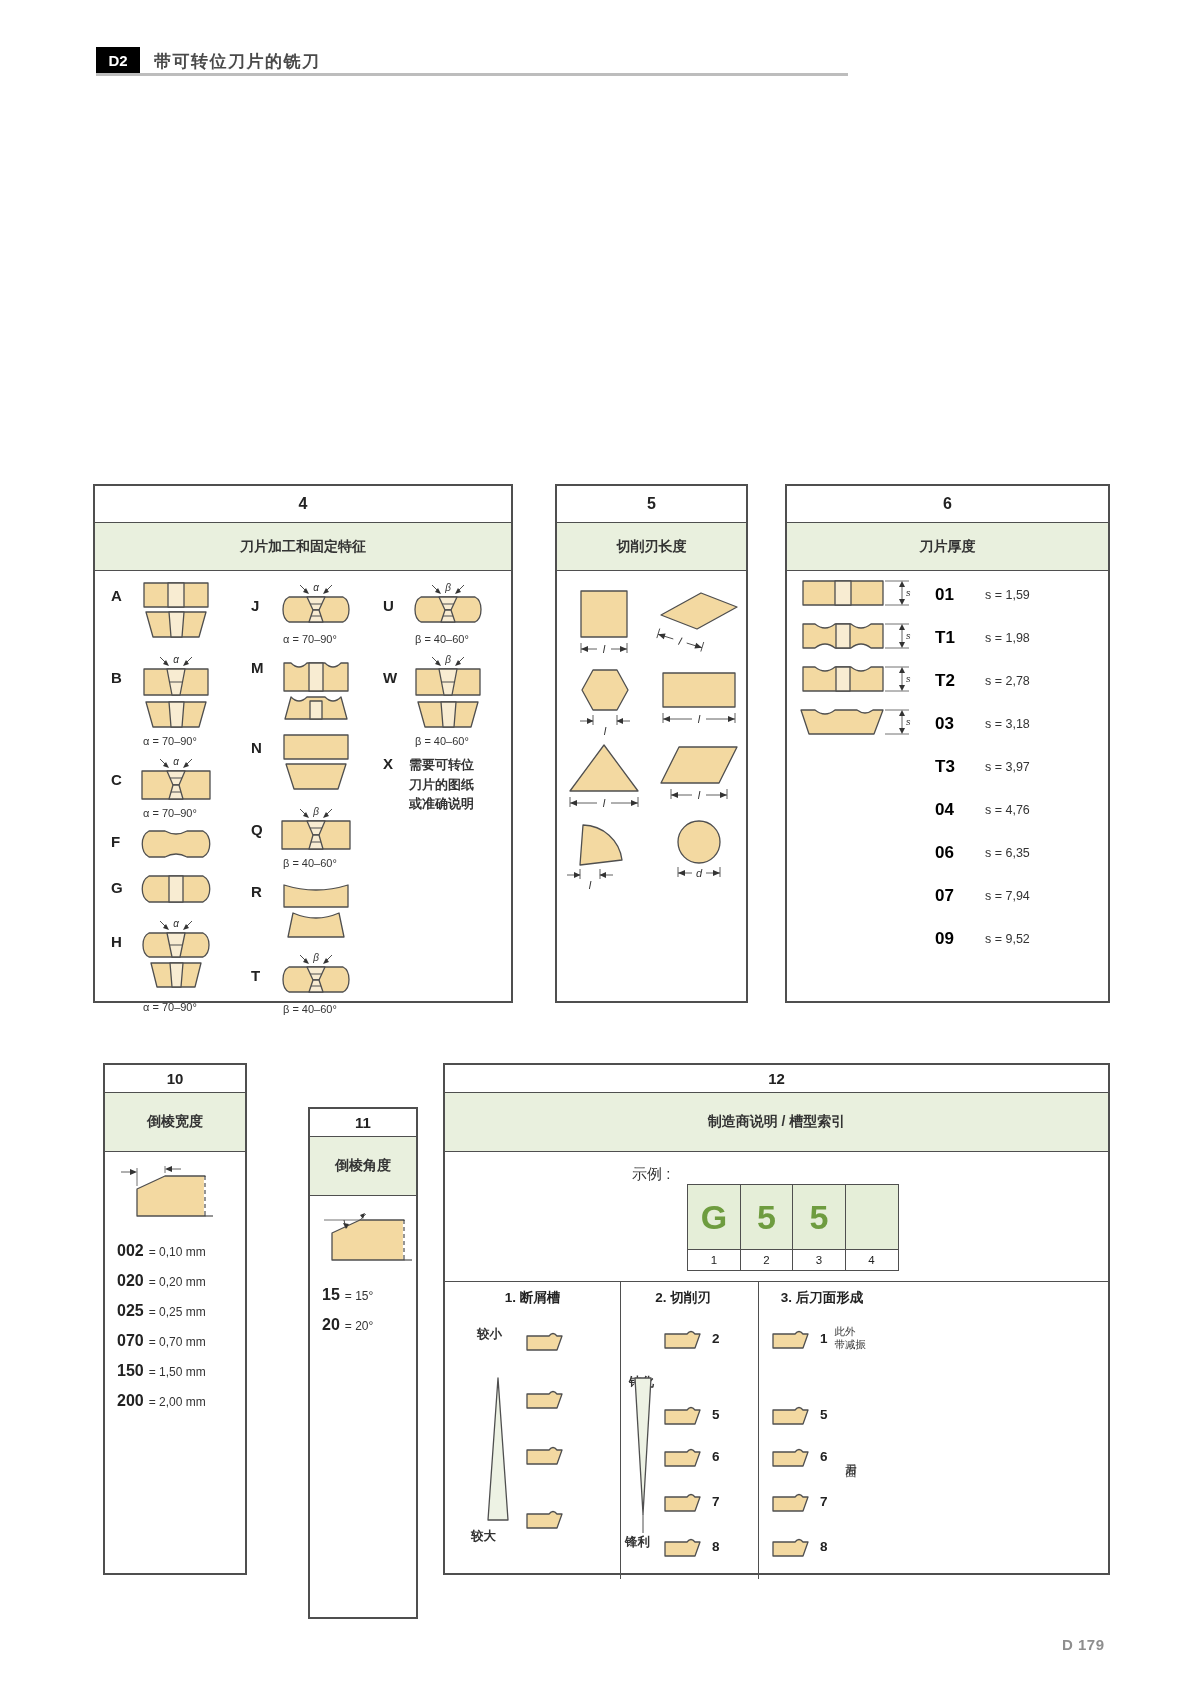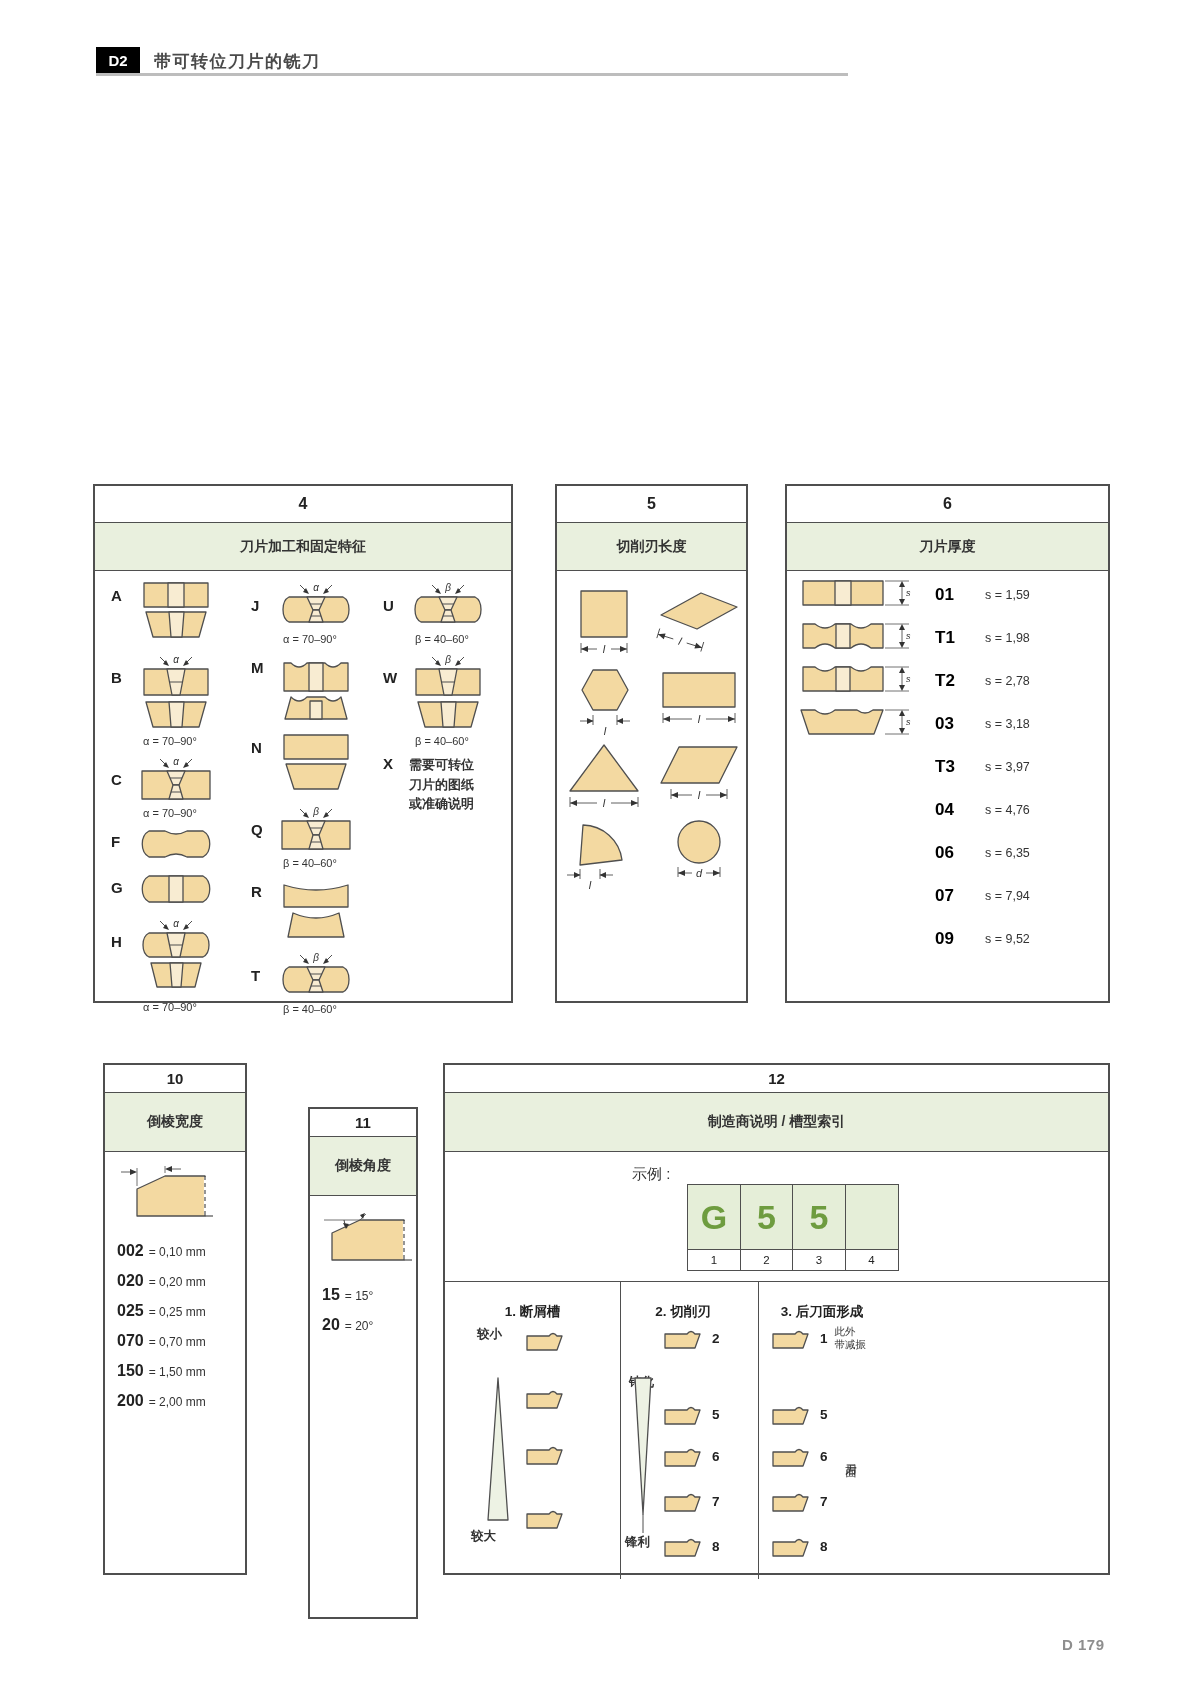--- a/index.html
+++ b/index.html
@@ -56,21 +56,21 @@
   .crow{display:flex;}
   .codecell{width:52px;height:64px;border:1.5px solid #4f4f4f;margin-right:-1.5px;background:#E5EED8;
             display:flex;align-items:center;justify-content:center;font-size:34px;font-weight:bold;color:#6E9C3F;}
   .numcell{width:52px;height:20px;border:1.5px solid #4f4f4f;margin:-1.5px -1.5px 0 0;background:#fff;
             display:flex;align-items:center;justify-content:center;font-size:11.5px;color:#222;}
   #p12cols{position:absolute;left:0;right:0;top:129px;bottom:0;border-top:1.5px solid #4f4f4f;}
   .p12col{position:absolute;top:0;bottom:0;}
   #p12c1{left:0;width:175px;} #p12c2{left:175px;width:124px;border-left:1.5px solid #4f4f4f;}
   #p12c3{left:313px;width:126px;border-left:1.5px solid #4f4f4f;}
   #p12c4{left:425px;right:0;border-left:1.5px solid #4f4f4f;}
-  .p12h{text-align:center;font-weight:bold;font-size:13.5px;color:#222;margin-top:21px;}
+  .p12h{text-align:center;font-weight:bold;font-size:13.5px;color:#222;margin-top:7px;}
   #p12c4 .p12h{text-align:left;padding-left:12px;}
   .sclabel{position:absolute;font-size:12.5px;font-weight:bold;color:#333;white-space:nowrap;}
   .p12abs{position:absolute;}
   .p12row{position:absolute;display:flex;align-items:center;}
   .p12n{font-weight:bold;font-size:13.5px;color:#222;margin-left:7px;}
   .p12note{font-size:10.5px;color:#333;margin-left:7px;line-height:1.25;white-space:pre-line;}
   .letters{position:absolute;left:120px;top:44px;}
   .letterline{font-size:11.5px;color:#333;height:27px;white-space:nowrap;}
   .letterline b{font-size:13px;color:#222;margin-right:2px;}
   .vlabel{position:absolute;left:84px;top:172px;writing-mode:vertical-rl;font-size:11.5px;color:#333;letter-spacing:2px;}

